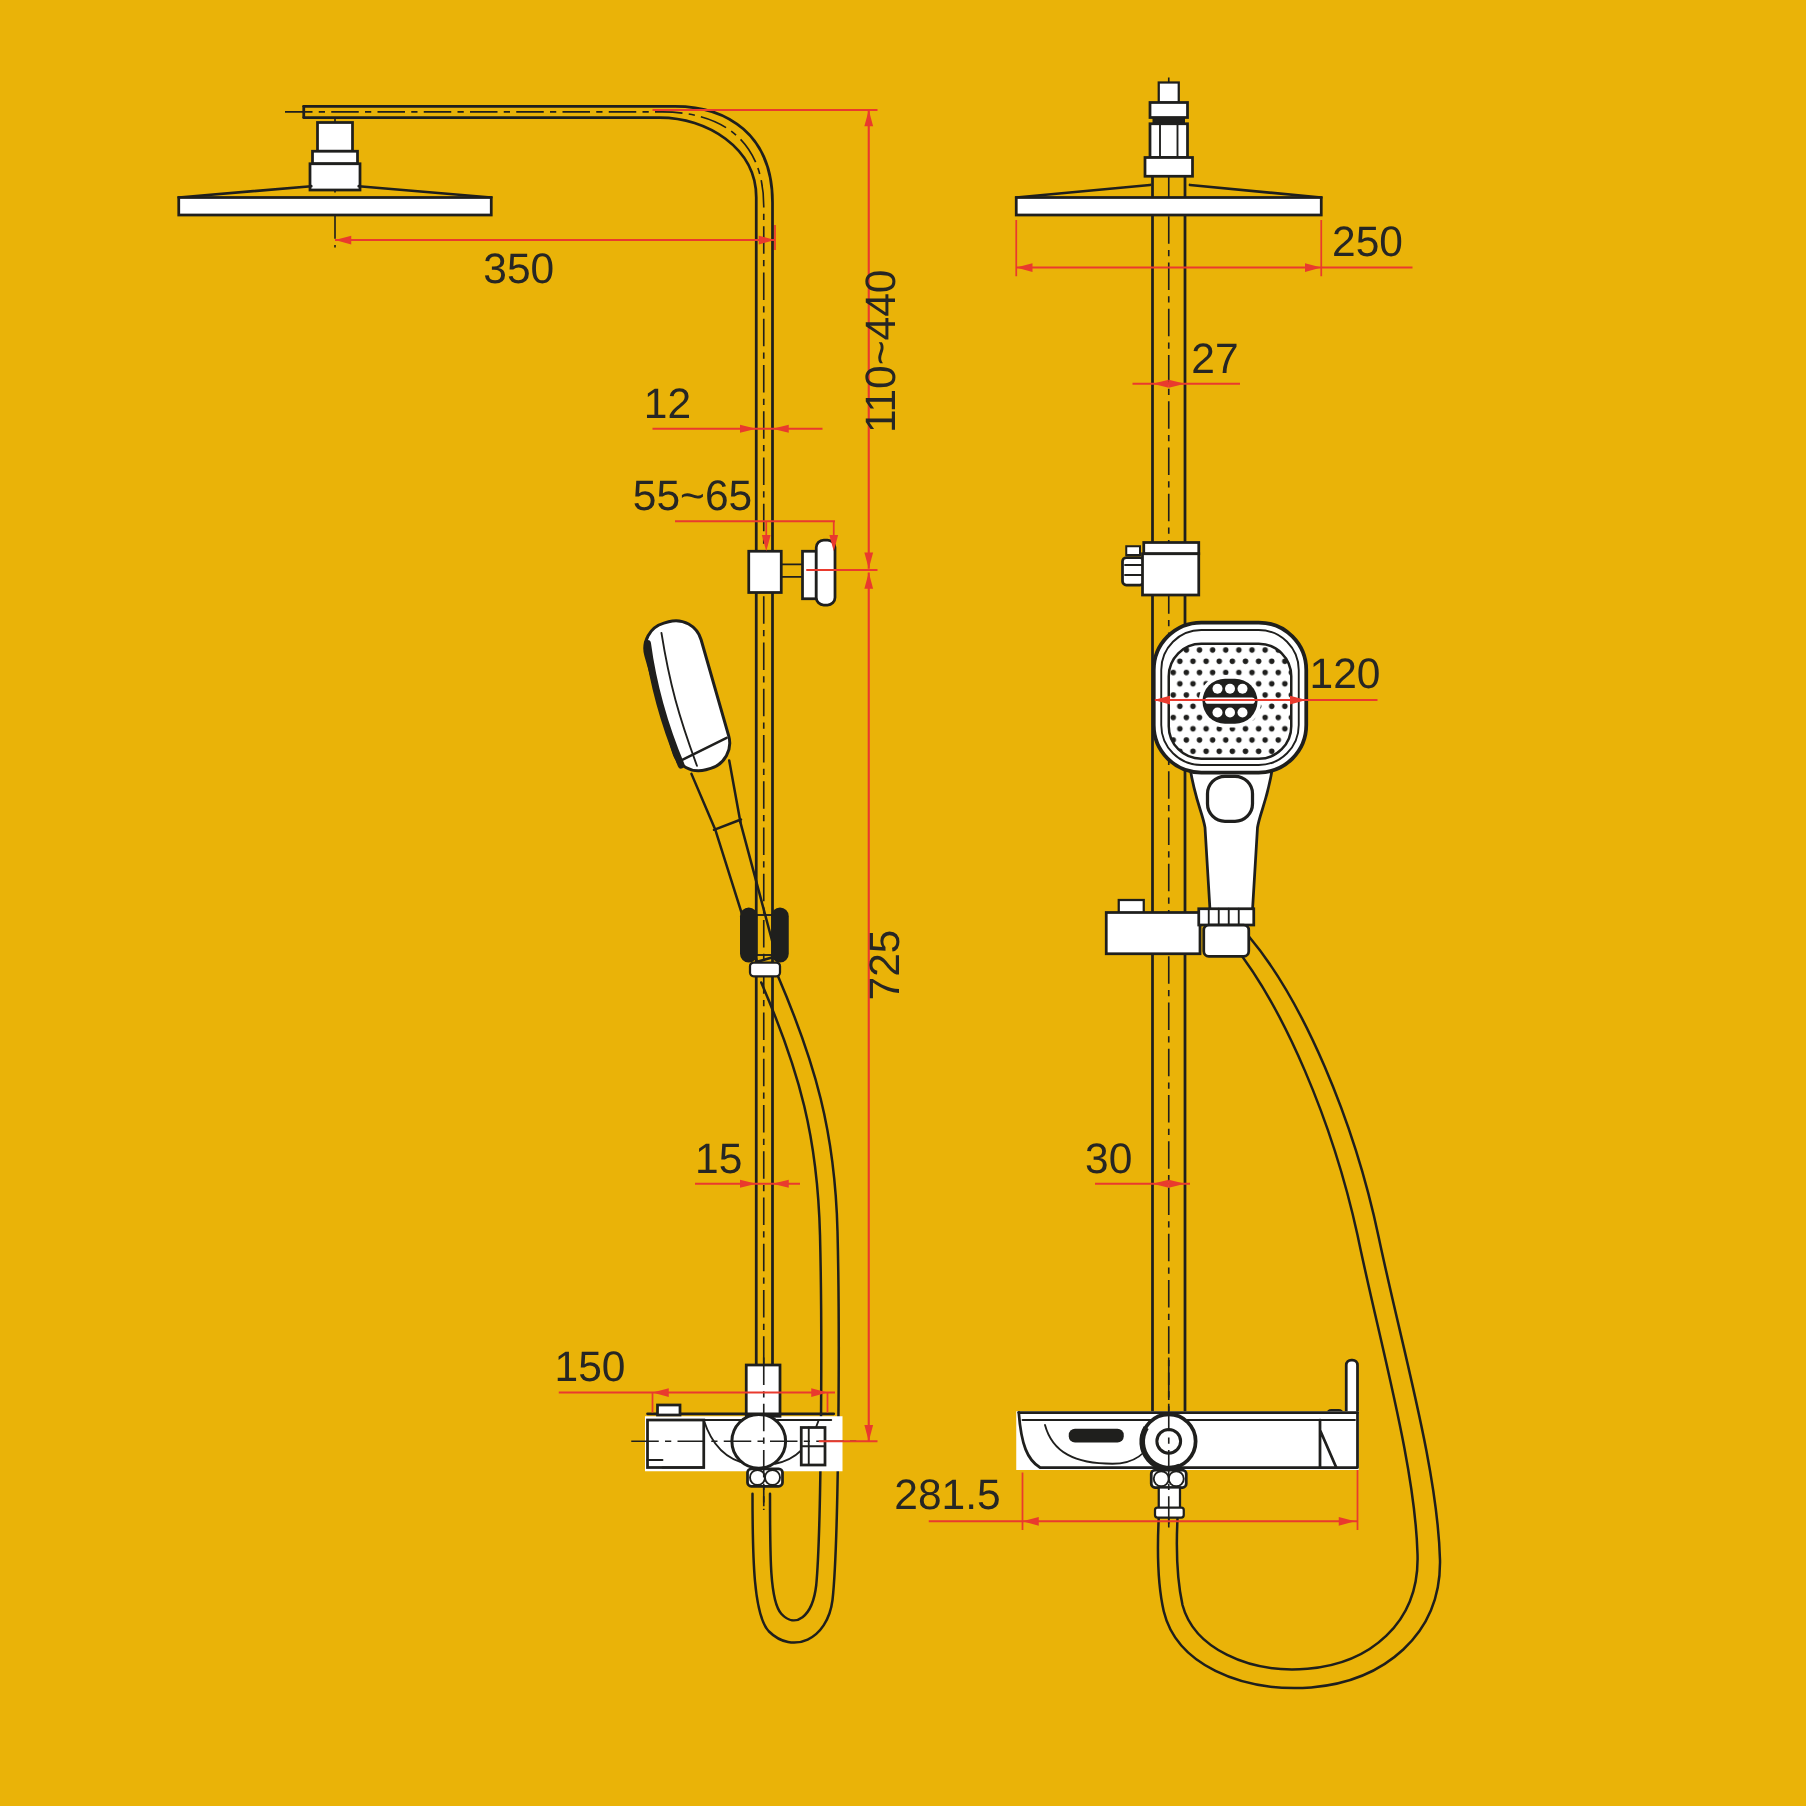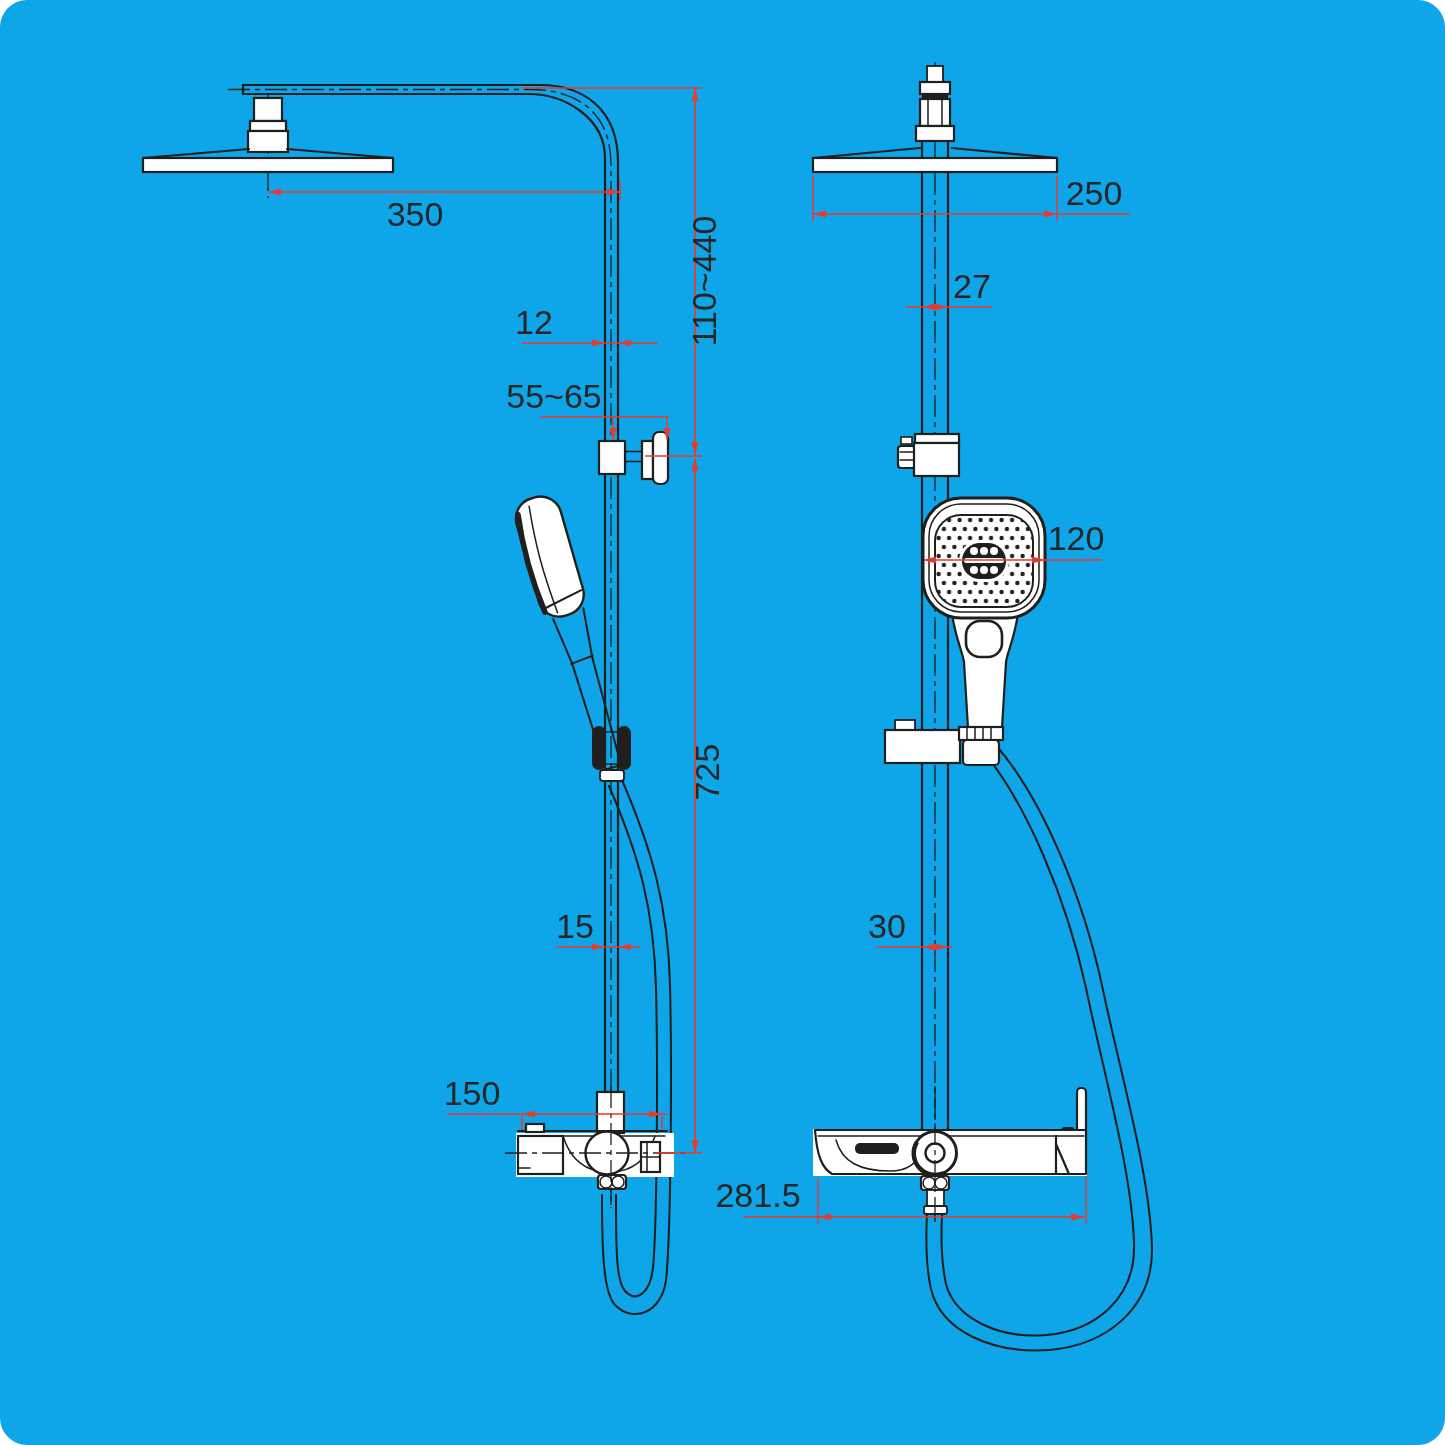--- a/index.html
+++ b/index.html
@@ -1,16 +1,16 @@
 <!DOCTYPE html>
 <html><head>
 <meta charset="utf-8">
 <style>
   html,body{margin:0;padding:0;background:#ffffff;}
-  .canvas{position:relative;width:1445px;height:1445px;background:#0ea5e9;overflow:hidden;border-radius:27px;}
+  .canvas{position:relative;width:1445px;height:1445px;background:#eab308;overflow:hidden;}
   svg{display:block;}
   .ln{stroke:#1f1f1d;fill:none;stroke-width:2.2;stroke-linecap:round;}
   .lnf{stroke:#1f1f1d;fill:#ffffff;stroke-width:2.2;}
   .thin{stroke:#1f1f1d;fill:none;stroke-width:1.5;stroke-linecap:round;}
   .thick{stroke:#1f1f1d;fill:none;stroke-width:5.5;stroke-linecap:round;}
   .dash{stroke:#1f1f1d;fill:none;stroke-width:1.3;stroke-dasharray:22 5 5 5;}
   .red{stroke:#e93a2e;fill:none;stroke-width:1.7;}
   .redthin{stroke:#e93a2e;fill:none;stroke-width:1.4;}
   .arr{fill:#e93a2e;stroke:none;}
   .dim{font-family:"Liberation Sans",sans-serif;font-size:34px;fill:#262624;}

